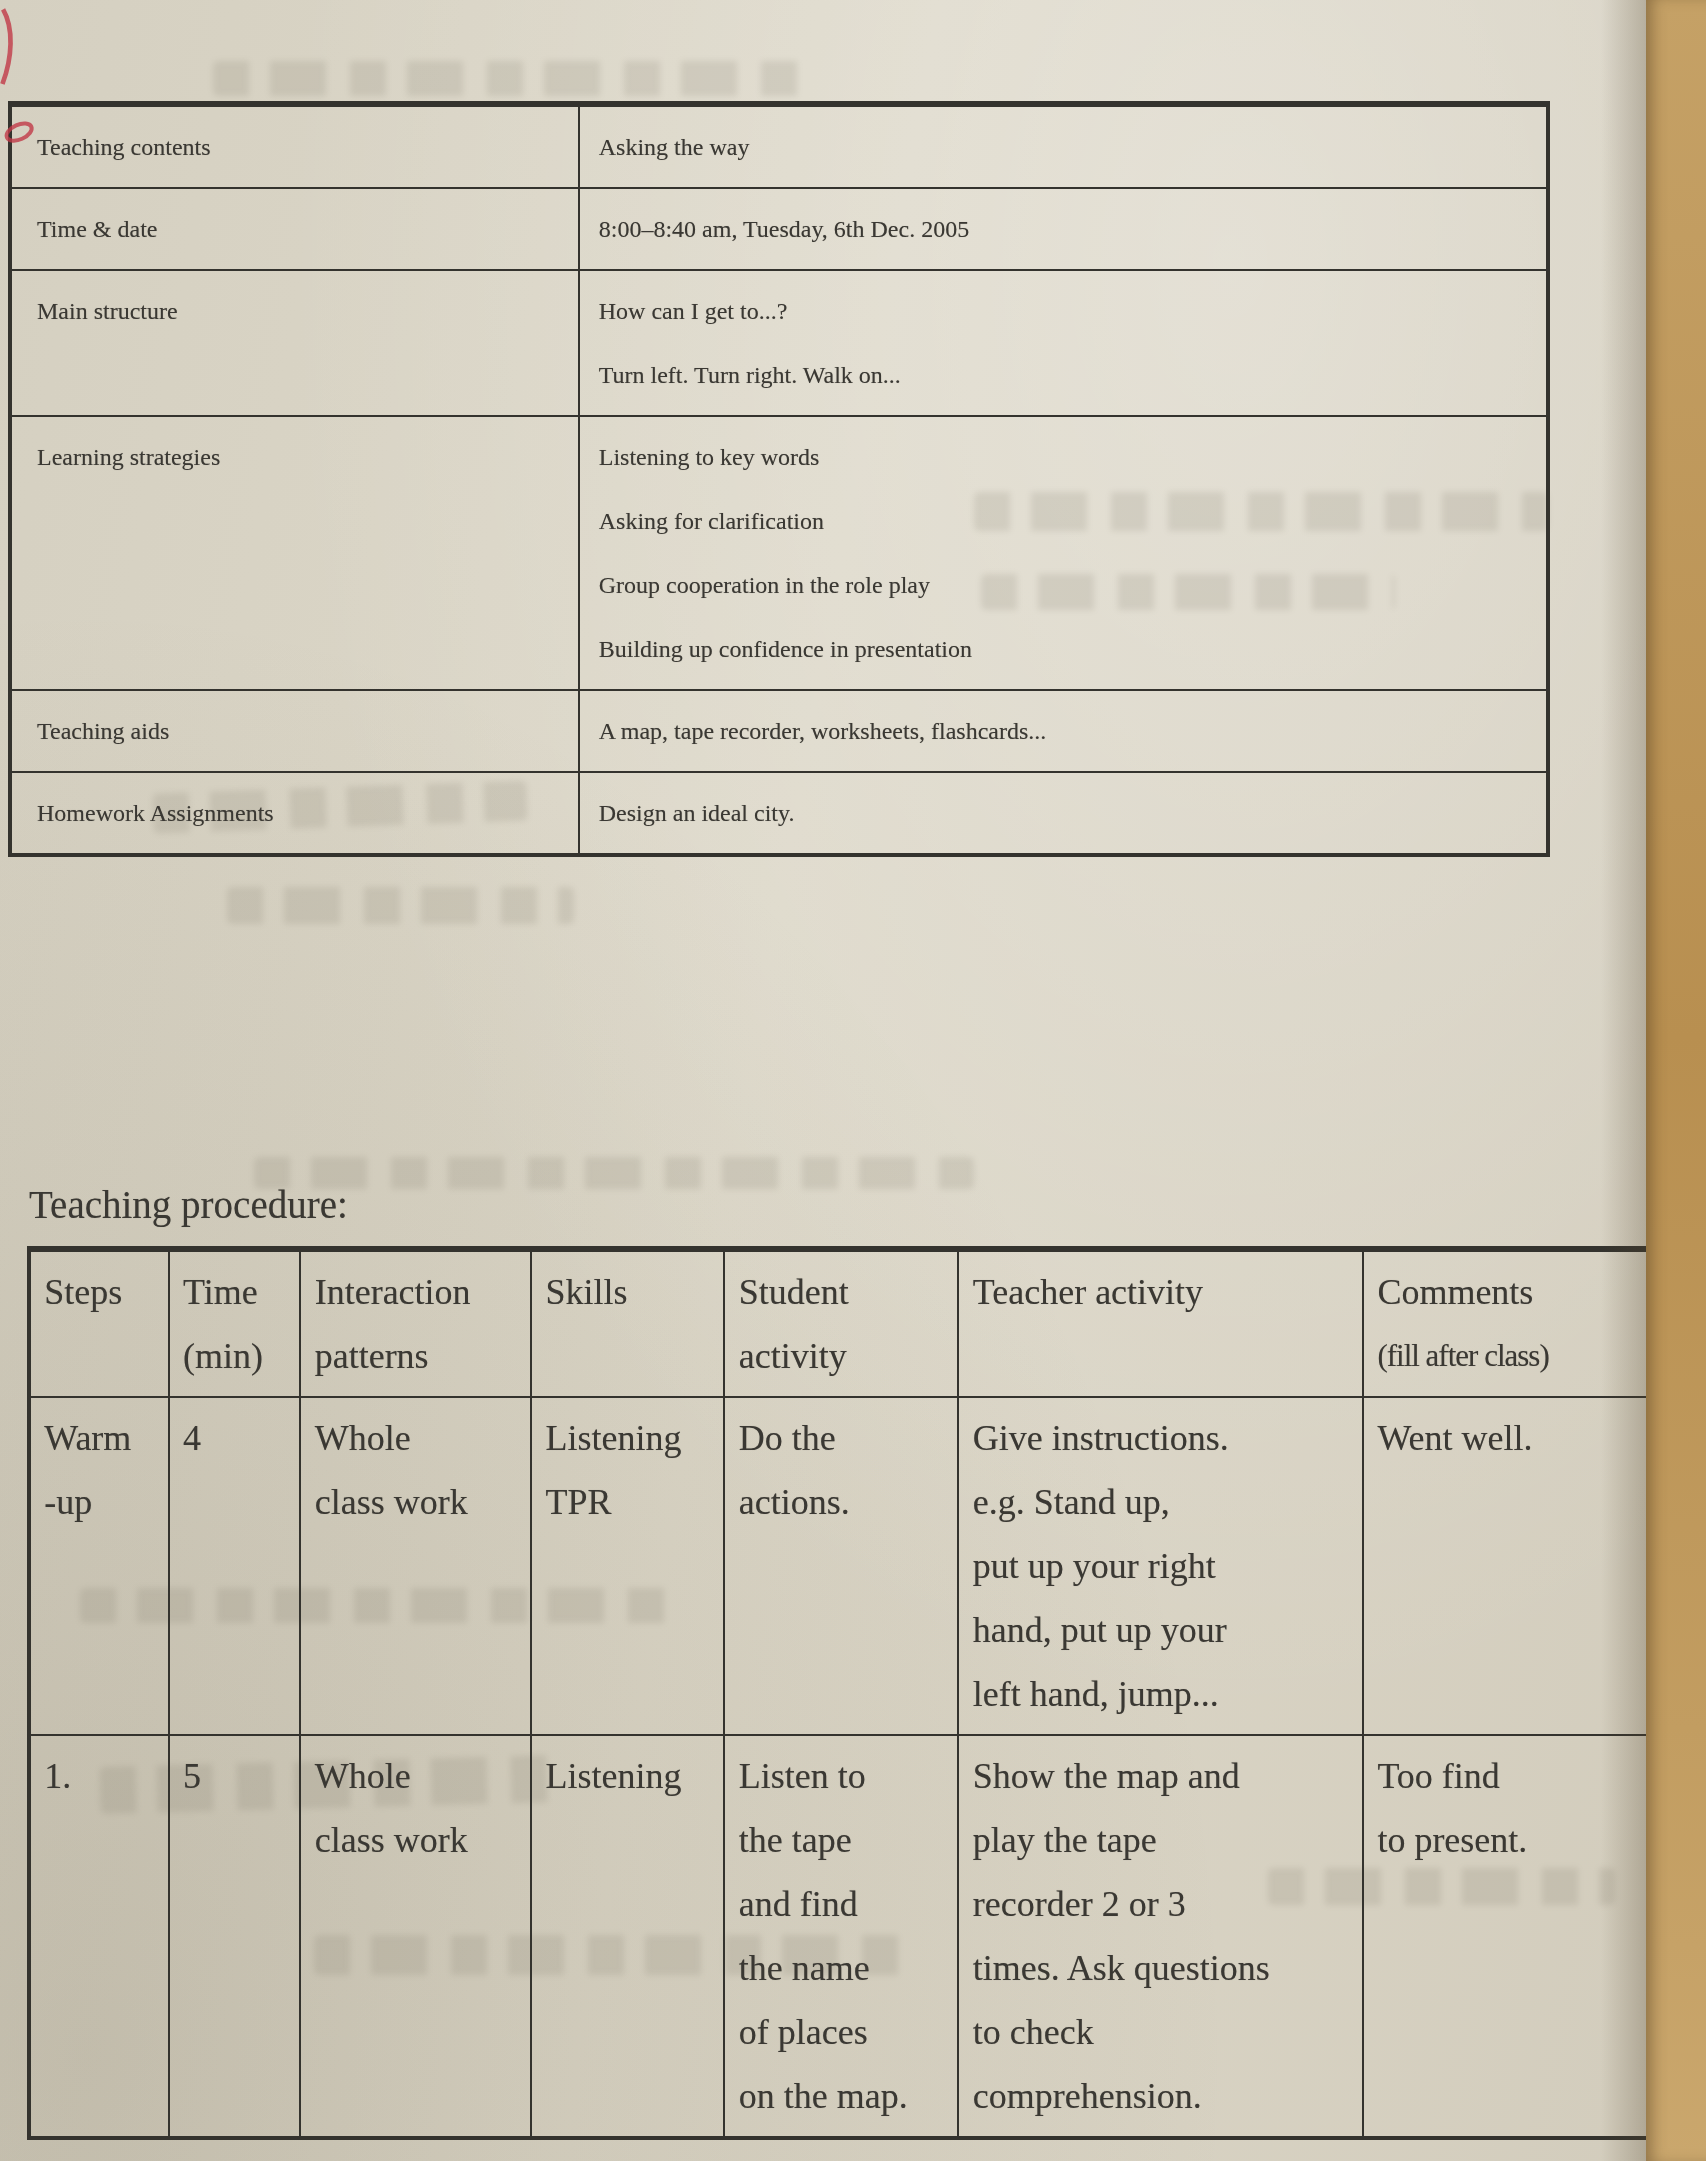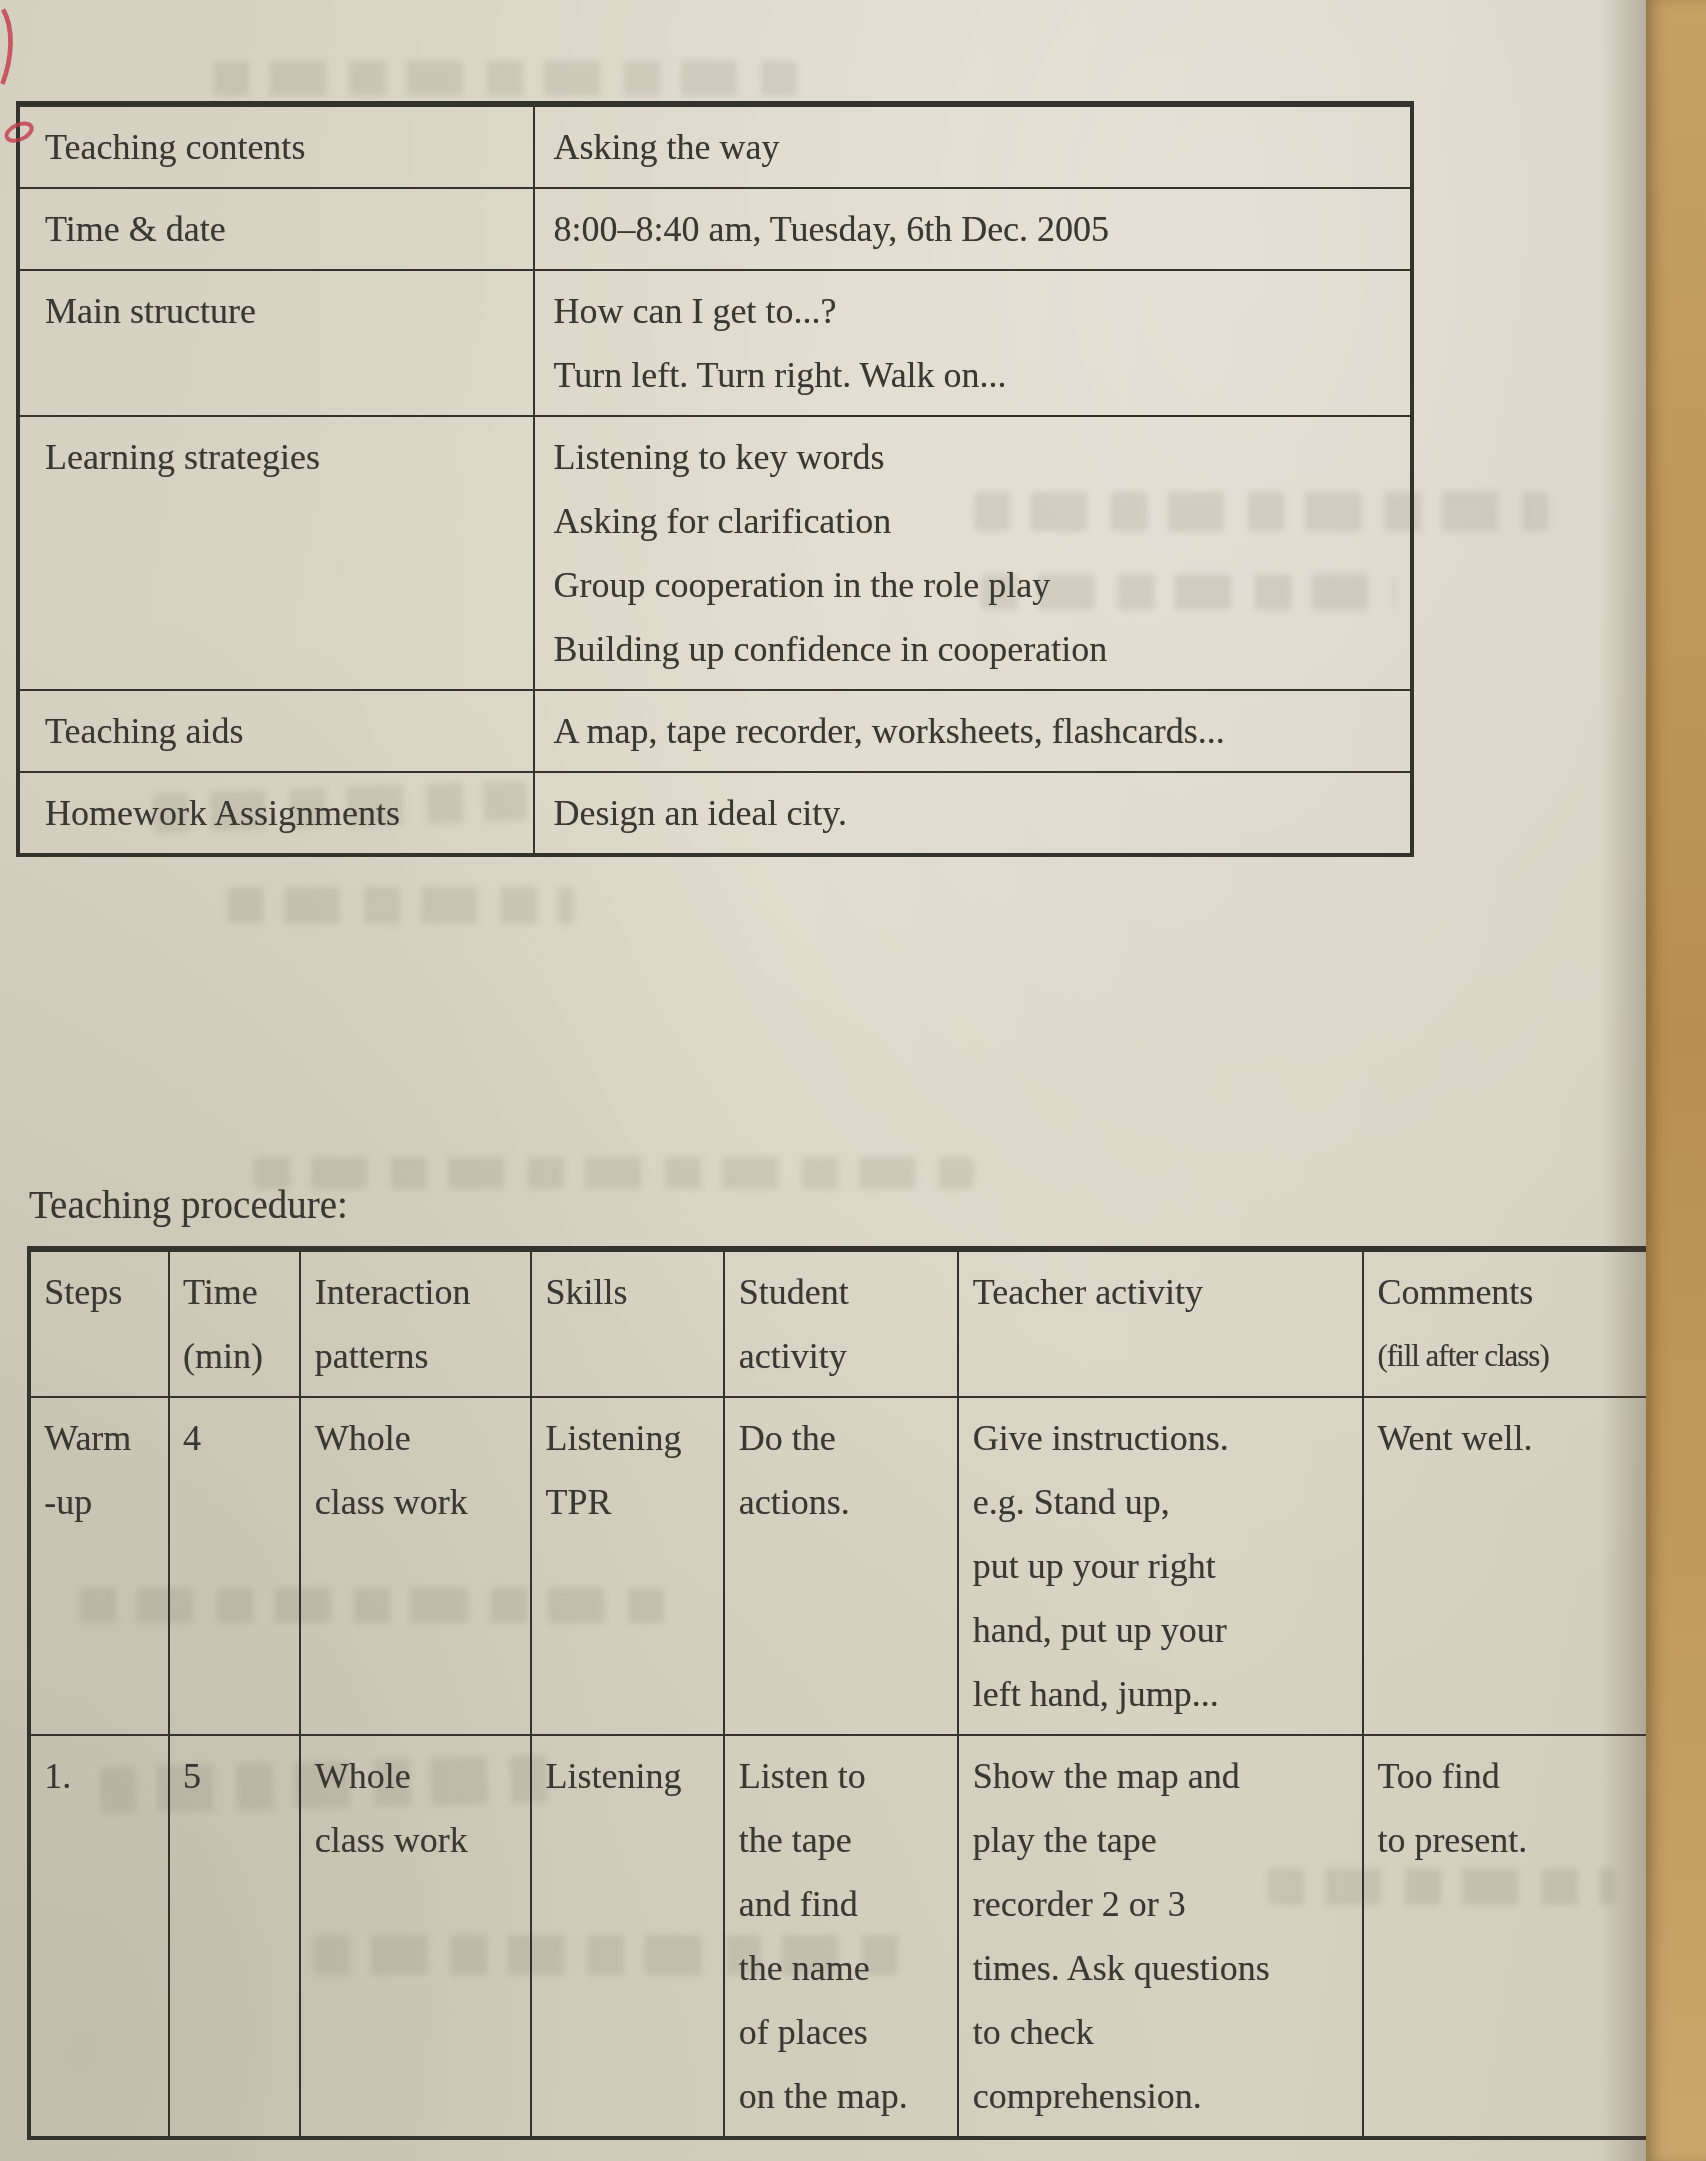--- a/index.html
+++ b/index.html
@@ -28,22 +28,22 @@
     position:absolute;left:14.7px;top:10.7px;width:1681px;
     font-size:42px;white-space:nowrap;font-weight:normal;margin:0;
     letter-spacing:0.1px;color:#353430;
     text-shadow:0 0 0.7px rgba(58,56,48,.45);
   }
   .title b{font-weight:700;}
   table{border-collapse:collapse;table-layout:fixed;background:transparent;}
   td,th{vertical-align:top;text-align:left;font-weight:normal;}
   .line{line-height:64px;white-space:nowrap;text-shadow:0 0 0.7px rgba(58,56,48,.4);}
   .t1{
-    position:absolute;left:16px;top:101px;width:1398px;
-    font-size:36px;border:4.7px solid #34332e;border-top-width:6px;
+    position:absolute;left:8px;top:101px;width:1542px;
+    font-size:24px;border:4.7px solid #34332e;border-top-width:6px;
   }
   .t1 td{border:2.7px solid #34332e;padding:8px 18.7px;}
   .t1 .label{padding-left:25px;}
   .proc-heading{
     position:absolute;left:29px;top:1182px;font-size:39px;
     text-shadow:0 0 0.7px rgba(58,56,48,.4);
   }
   .t2{
     position:absolute;left:27px;top:1246px;width:1629px;
     font-size:36px;border:4.7px solid #34332e;border-top-width:6px;
@@ -108,21 +108,21 @@
           </td>
         </tr>
         <tr>
           <td class="label">
             <div class="line">Learning strategies</div>
           </td>
           <td class="value">
             <div class="line">Listening to key words</div>
             <div class="line">Asking for clarification</div>
             <div class="line">Group cooperation in the role play</div>
-            <div class="line">Building up confidence in cooperation</div>
+            <div class="line">Building up confidence in presentation</div>
           </td>
         </tr>
         <tr>
           <td class="label">
             <div class="line">Teaching aids</div>
           </td>
           <td class="value">
             <div class="line">A map, tape recorder, worksheets, flashcards...</div>
           </td>
         </tr>

